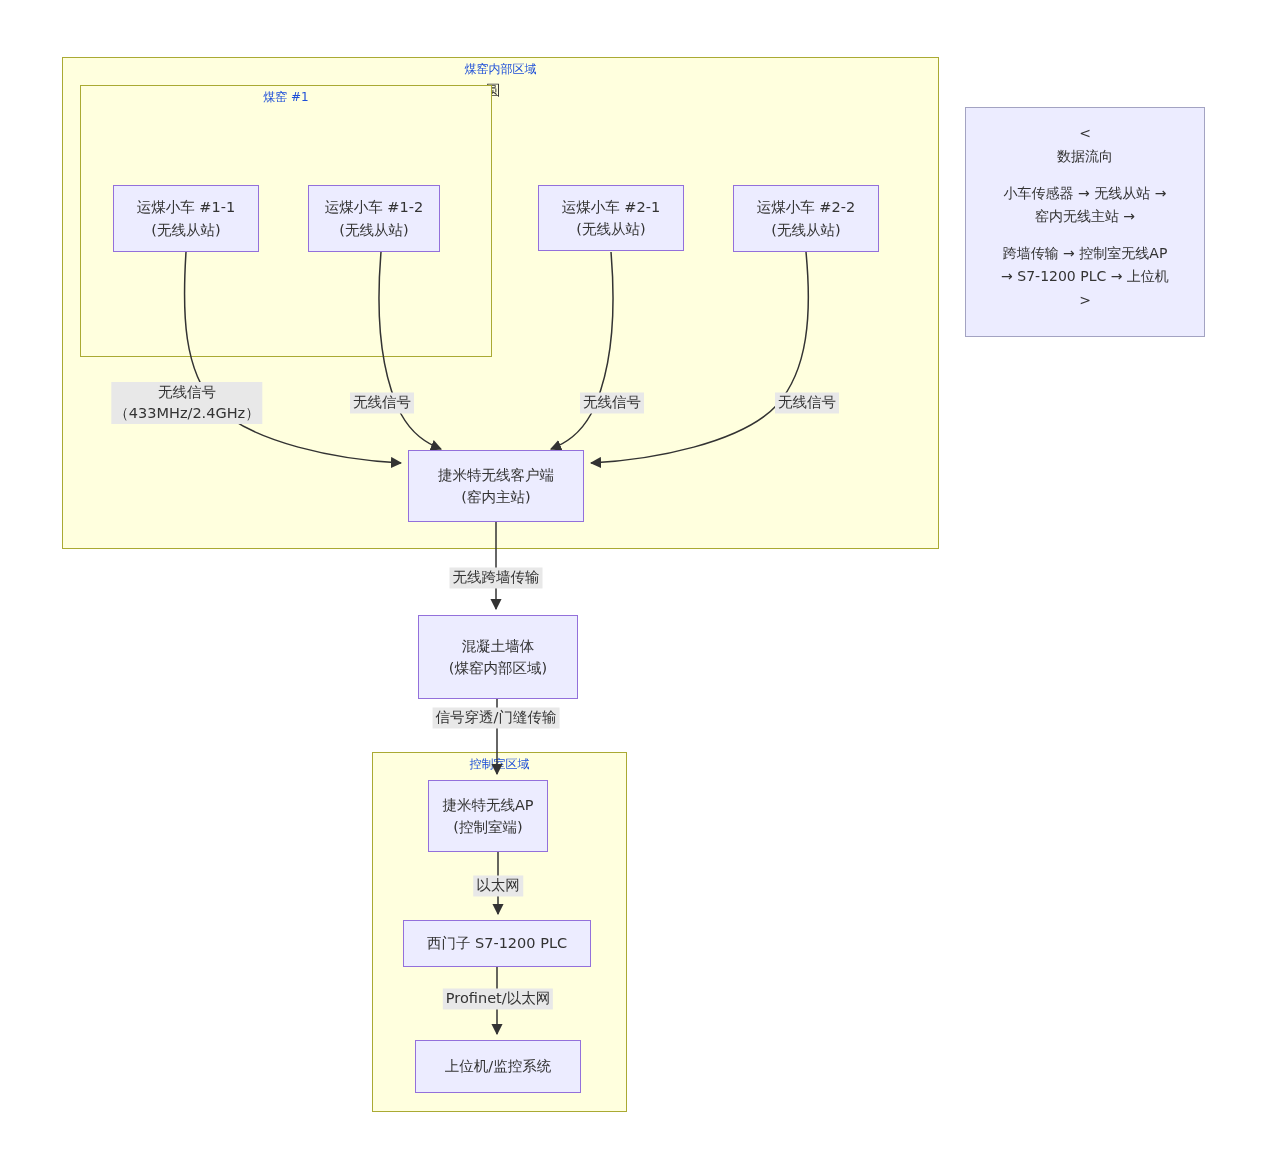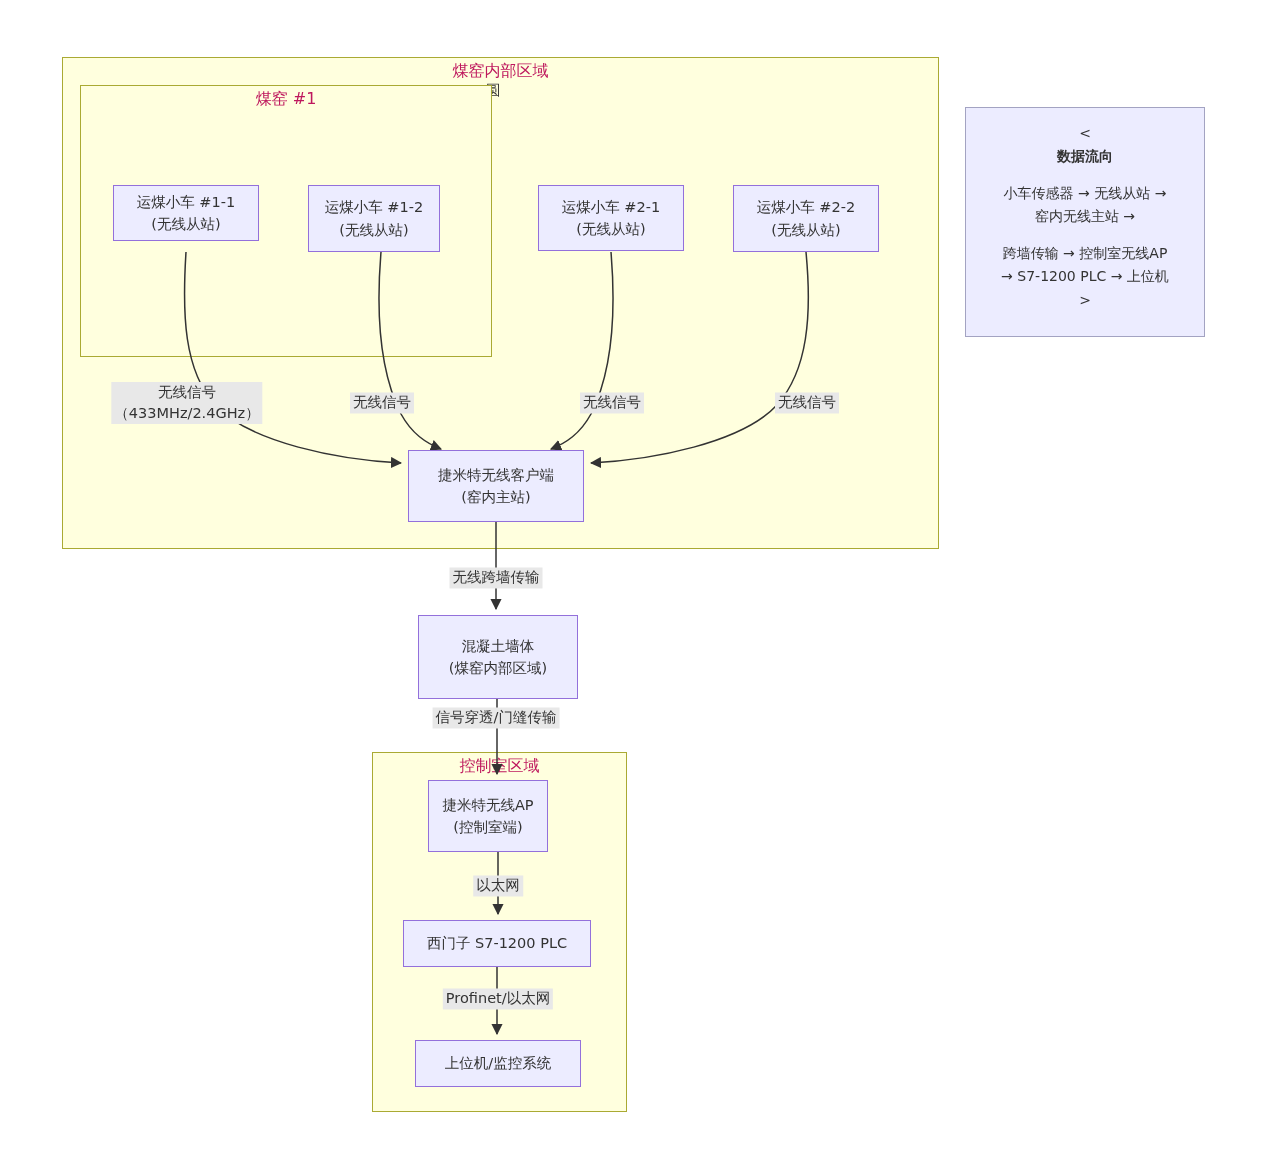--- a/index.html
+++ b/index.html
@@ -6,42 +6,42 @@
   .canvas {
     position:relative; width:1267px; height:1172px; background:#ffffff;
     font-family:"DejaVu Sans","Liberation Sans",sans-serif;
     color:#333333; overflow:hidden;
   }
   .cluster {
     position:absolute; background:#ffffde; border:1px solid #aaaa33;
   }
   .cluster-title {
     position:absolute; top:3px; left:0; right:0; text-align:center;
-    font-size:16px; color:#be185d;
+    font-size:12px; color:#1d4ed8;
   }
   .node {
     position:absolute; background:#ECECFF; border:1px solid #9370DB;
     display:flex; flex-direction:column; align-items:center; justify-content:center;
     font-size:14.5px; text-align:center; line-height:1.55; box-sizing:border-box;
   }
   .edges { position:absolute; left:0; top:0; pointer-events:none; }
   .edge-label {
     position:absolute; transform:translate(-50%,-50%);
     background:#e8e8e8; font-size:14.5px; line-height:1.45;
     padding:0 3px; text-align:center; white-space:nowrap;
   }
   .clipped-label {
     position:absolute; font-size:14.5px; color:#333; white-space:nowrap;
   }
   .note {
     position:absolute; background:#ECECFF; border:1px solid #a3a3c2;
     font-size:14px; text-align:center; line-height:1.65;
     box-sizing:border-box; padding:14px 12px;
   }
-  .note .bold { font-weight:bold; }
+  .note .bold { font-weight:normal; }
   .note .gap { height:14px; }
   .note div { min-height:8px; }
 </style>
 </head>
 <body>
 
 <div class="canvas">
 
   <div class="cluster" style="left:62px;top:57px;width:875px;height:490px">
     <div class="cluster-title">煤窑内部区域</div>
@@ -81,21 +81,21 @@
     <div>（433MHz/2.4GHz）</div>
   </div>
   <div class="edge-label" style="left:382px;top:403px">无线信号</div>
   <div class="edge-label" style="left:612px;top:403px">无线信号</div>
   <div class="edge-label" style="left:807px;top:403px">无线信号</div>
   <div class="edge-label" style="left:496px;top:578px">无线跨墙传输</div>
   <div class="edge-label" style="left:496px;top:718px">信号穿透/门缝传输</div>
   <div class="edge-label" style="left:498px;top:886px">以太网</div>
   <div class="edge-label" style="left:498px;top:999px">Profinet/以太网</div>
 
-  <div class="node" style="left:113px;top:185px;width:146px;height:56px">
+  <div class="node" style="left:113px;top:185px;width:146px;height:67px">
     <span>运煤小车 #1-1</span>
     <span>(无线从站)</span>
   </div>
   <div class="node" style="left:308px;top:185px;width:132px;height:67px">
     <span>运煤小车 #1-2</span>
     <span>(无线从站)</span>
   </div>
   <div class="node" style="left:538px;top:185px;width:146px;height:66px">
     <span>运煤小车 #2-1</span>
     <span>(无线从站)</span>
@@ -117,21 +117,21 @@
 
   <div class="node" style="left:428px;top:780px;width:120px;height:72px">
     <span>捷米特无线AP</span>
     <span>(控制室端)</span>
   </div>
 
   <div class="node" style="left:403px;top:920px;width:188px;height:47px">
     <span>西门子 S7-1200 PLC</span>
   </div>
 
-  <div class="node" style="left:415px;top:1040px;width:166px;height:47px">
+  <div class="node" style="left:415px;top:1040px;width:166px;height:53px">
     <span>上位机/监控系统</span>
   </div>
 
   <div class="note" style="left:965px;top:107px;width:240px;height:230px">
     <div>&lt;</div>
     <div class="bold">数据流向</div>
     <div class="gap"></div>
     <div>小车传感器 → 无线从站 →</div>
     <div>窑内无线主站 →</div>
     <div class="gap"></div>

